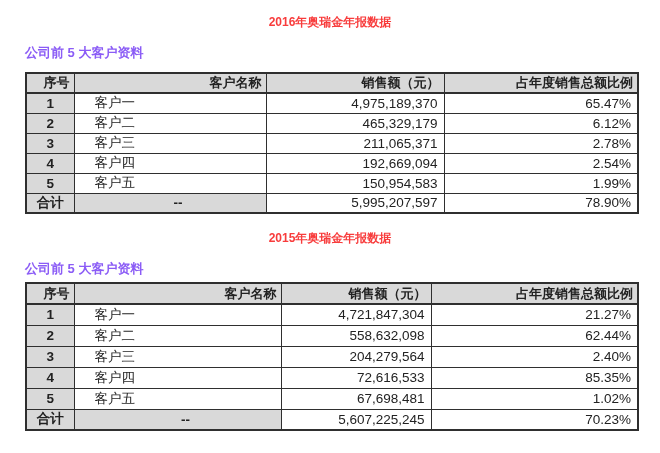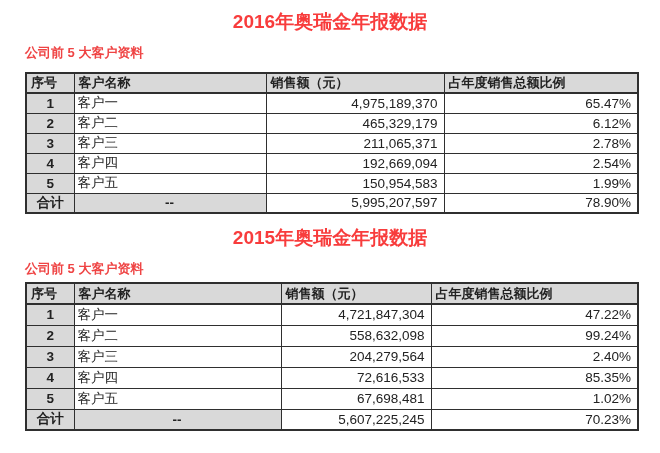--- a/index.html
+++ b/index.html
@@ -14,29 +14,29 @@
     width:660px;height:453px;
     background:#ffffff;
     color:var(--text);
     font-family:"Liberation Sans","DejaVu Sans",sans-serif;
     overflow:hidden;
   }
   .title{
     margin-top:14px;
     height:16px;line-height:16px;
     text-align:center;
-    font-size:19px;font-weight:bold;
+    font-size:12px;font-weight:bold;
     color:var(--title_red);
   }
   .title.second{margin-top:16px;}
   .subtitle{
     margin:15px 0 0 25px;
     height:15px;line-height:15px;
     font-size:13px;font-weight:bold;
-    color:#ef4444;
+    color:#8b5cf6;
   }
   table.t{
     margin:12px 0 0 25px;
     width:612px;
     border-collapse:collapse;
     table-layout:fixed;
     border:2px solid var(--border);
     font-size:13.5px;
   }
   table.t2{margin-top:6px;}
@@ -44,31 +44,31 @@
     border:1px solid var(--border);
     padding:0 4px;
     height:20px;
     overflow:hidden;
     white-space:nowrap;
   }
   .t2 th,.t2 td{height:21px;}
   .t thead th{
     background:var(--header_bg);
     font-weight:bold;
-    text-align:left;
+    text-align:right;
     border-bottom:2px solid var(--border);
     font-size:13px;
     margin-left:12px;
   }
   .t td.idx{
     background:var(--header_bg);
     text-align:center;
     font-weight:bold;
   }
-  .t td.name{text-align:left;font-weight:normal;padding-left:3px;}
+  .t td.name{text-align:left;font-weight:normal;padding-left:20px;}
   .t td.num{text-align:right;font-weight:normal;padding-right:6px;}
   .t tr.total td.name{
     background:var(--header_bg);
     text-align:center;
     font-weight:bold;
   }
 </style>
 </head>
 <body>
 
@@ -148,27 +148,27 @@
         <th>客户名称</th>
         <th>销售额（元）</th>
         <th>占年度销售总额比例</th>
       </tr>
     </thead>
     <tbody>
       <tr>
         <td class="idx">1</td>
         <td class="name">客户一</td>
         <td class="num">4,721,847,304</td>
-        <td class="num">47.22%</td>
+        <td class="num">21.27%</td>
       </tr>
       <tr>
         <td class="idx">2</td>
         <td class="name">客户二</td>
         <td class="num">558,632,098</td>
-        <td class="num">99.24%</td>
+        <td class="num">62.44%</td>
       </tr>
       <tr>
         <td class="idx">3</td>
         <td class="name">客户三</td>
         <td class="num">204,279,564</td>
         <td class="num">2.40%</td>
       </tr>
       <tr>
         <td class="idx">4</td>
         <td class="name">客户四</td>

